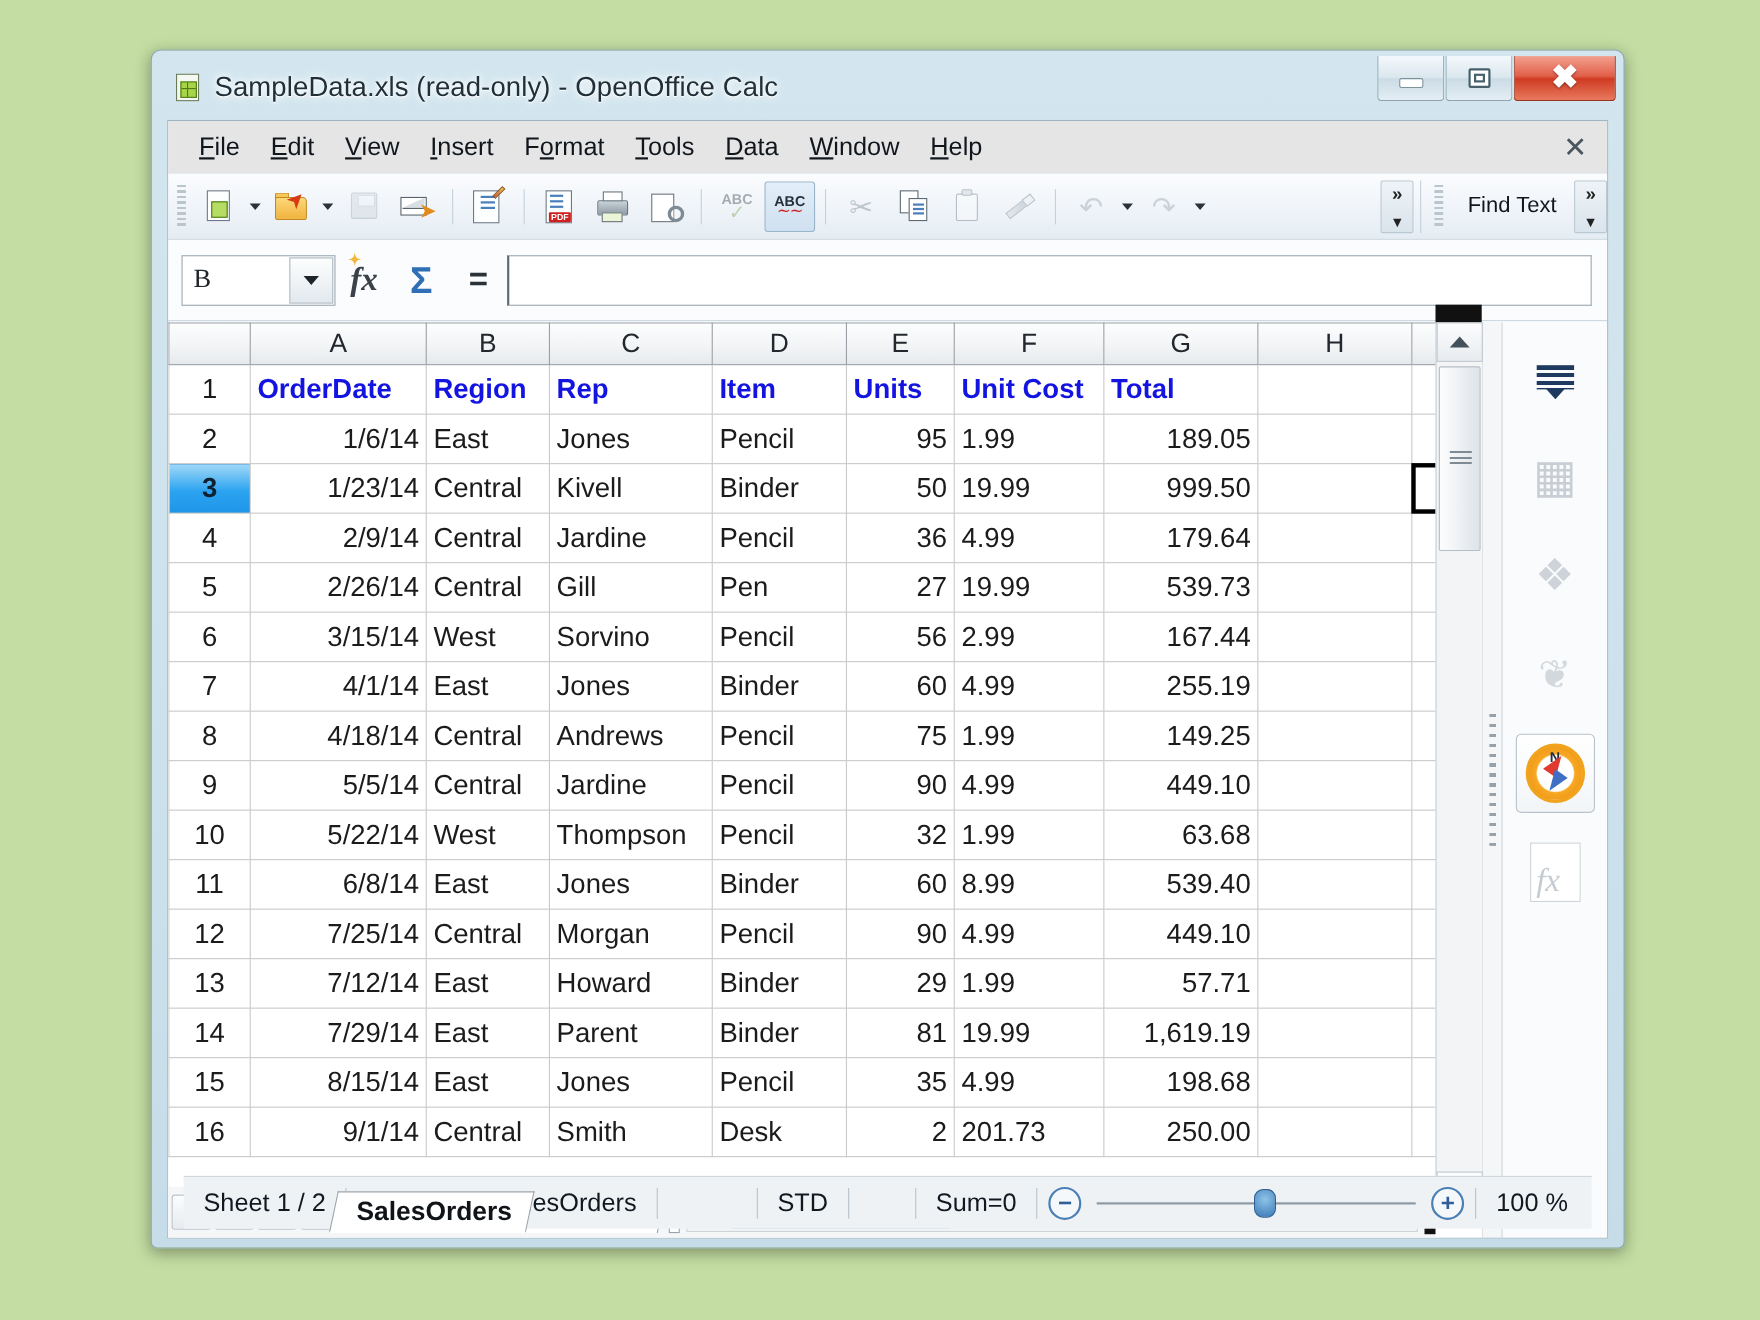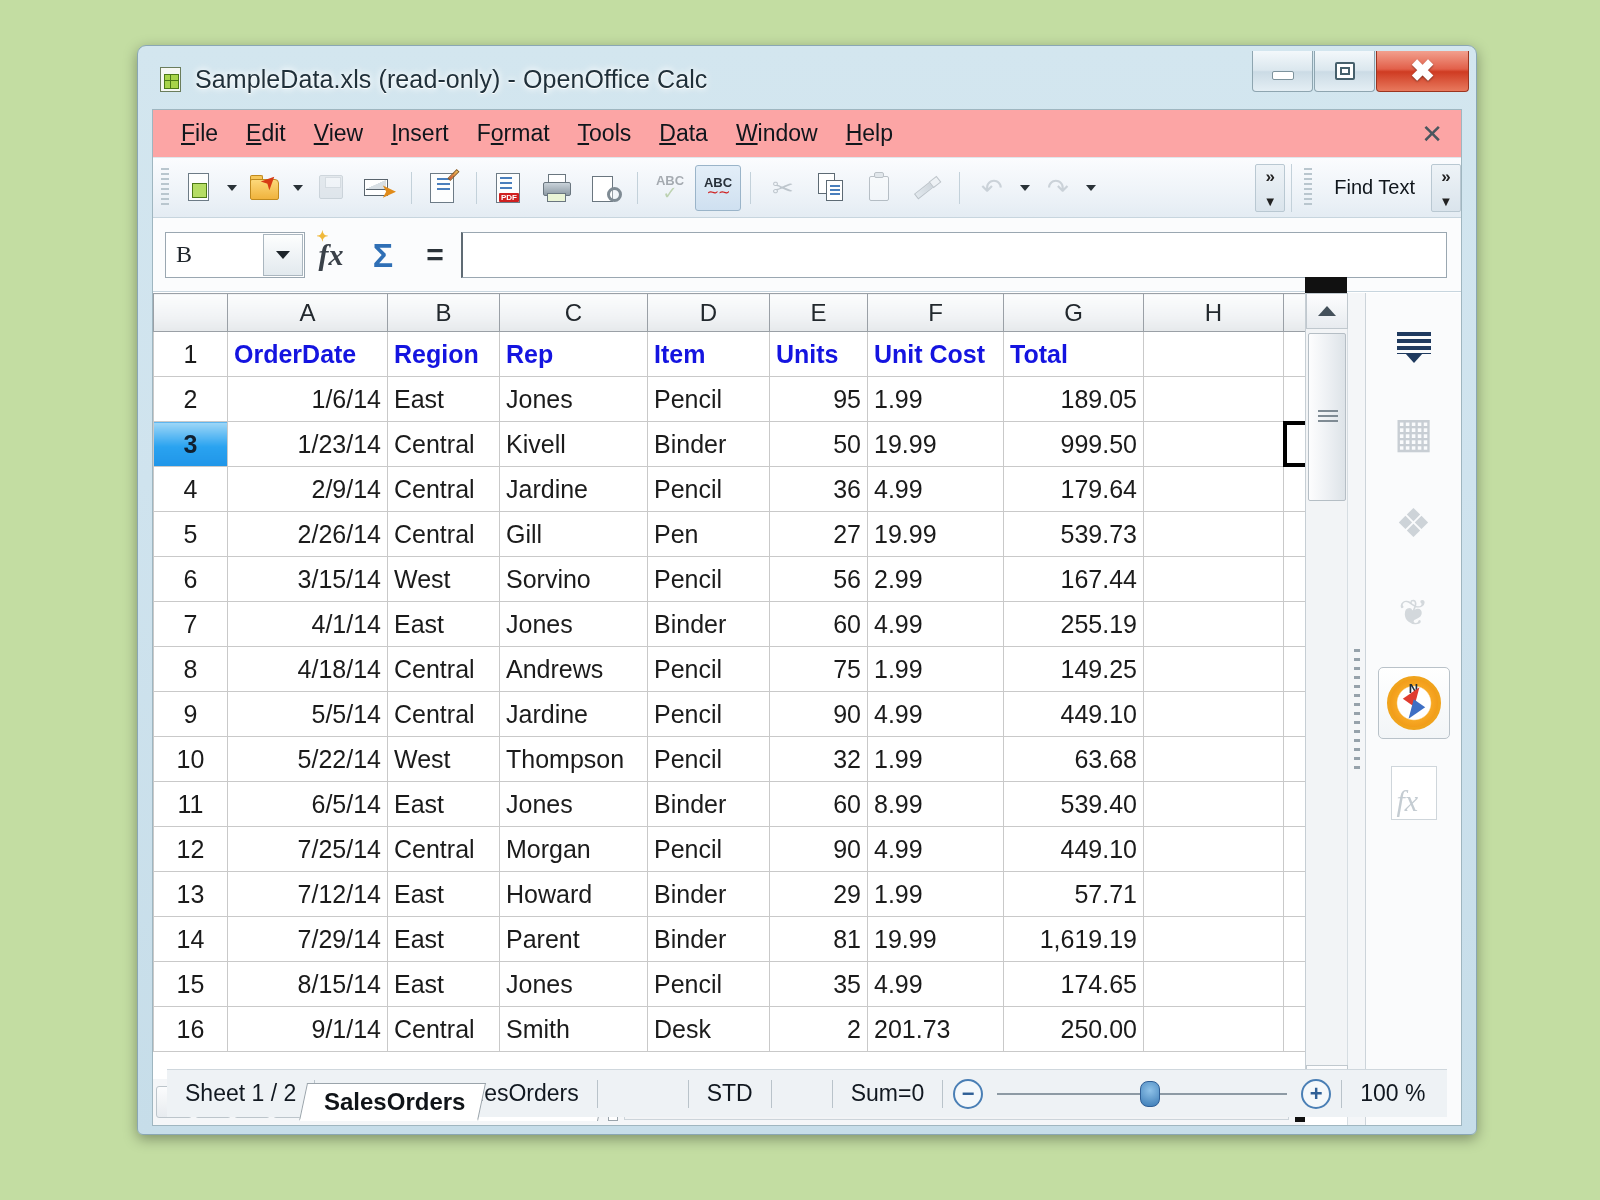--- a/index.html
+++ b/index.html
@@ -72,21 +72,21 @@
             font-family:"Liberation Sans", sans-serif; text-shadow:0 1px 2px rgba(0,0,0,.45); }
 
   
   #client {
     position:absolute; left:14px; top:63px; right:14px; bottom:8px;
     background:#fff; border:1px solid #9fb6c0;
   }
 
   
   #menubar {
-    height:48px; background:#fca5a5;
+    height:48px; background:#e5e5e5;
     border-bottom:1px solid #dfe7ec;
     display:flex; align-items:center; padding-left:14px; position:relative;
   }
   .menu-item {
     font-size:23px; color:#10161c; padding:2px 14px; white-space:nowrap;
   }
   .menu-item u { text-decoration:underline; }
   #doc-close { position:absolute; right:18px; top:50%; transform:translateY(-50%);
     font-size:26px; color:#4a565e; }
 
@@ -687,21 +687,21 @@
                   <td>Thompson</td>
                   <td>Pencil</td>
                   <td class="num">32</td>
                   <td>1.99</td>
                   <td class="num">63.68</td>
                   <td></td>
                   <td></td>
                 </tr>
                 <tr>
                   <th class="rowhdr">11</th>
-                  <td class="num">6/5/14</td>
+                  <td class="num">6/8/14</td>
                   <td>East</td>
                   <td>Jones</td>
                   <td>Binder</td>
                   <td class="num">60</td>
                   <td>8.99</td>
                   <td class="num">539.40</td>
                   <td></td>
                   <td></td>
                 </tr>
                 <tr>
@@ -741,21 +741,21 @@
                   <td></td>
                 </tr>
                 <tr>
                   <th class="rowhdr">15</th>
                   <td class="num">8/15/14</td>
                   <td>East</td>
                   <td>Jones</td>
                   <td>Pencil</td>
                   <td class="num">35</td>
                   <td>4.99</td>
-                  <td class="num">174.65</td>
+                  <td class="num">198.68</td>
                   <td></td>
                   <td></td>
                 </tr>
                 <tr>
                   <th class="rowhdr">16</th>
                   <td class="num">9/1/14</td>
                   <td>Central</td>
                   <td>Smith</td>
                   <td>Desk</td>
                   <td class="num">2</td>

